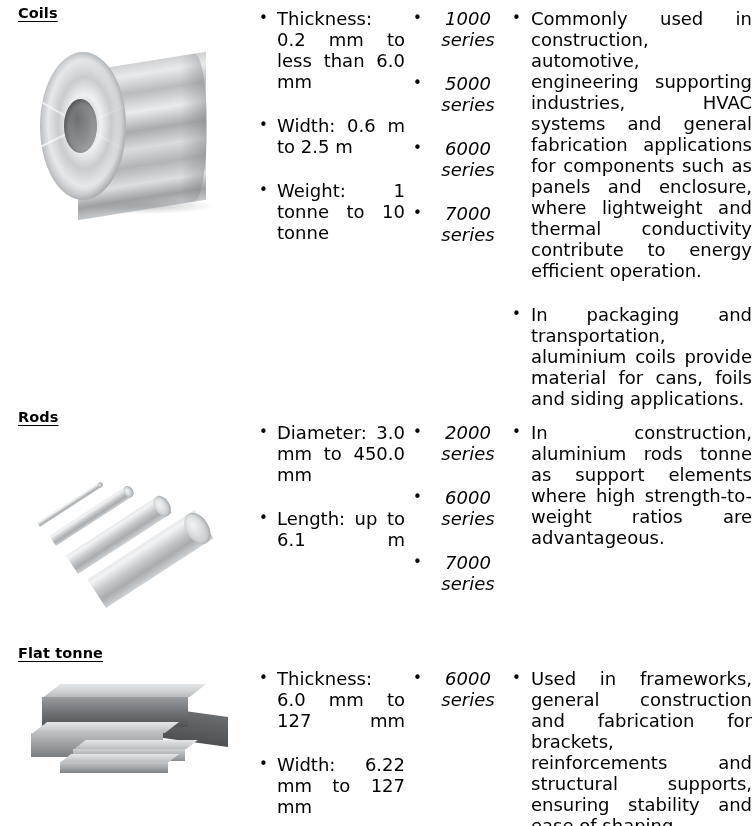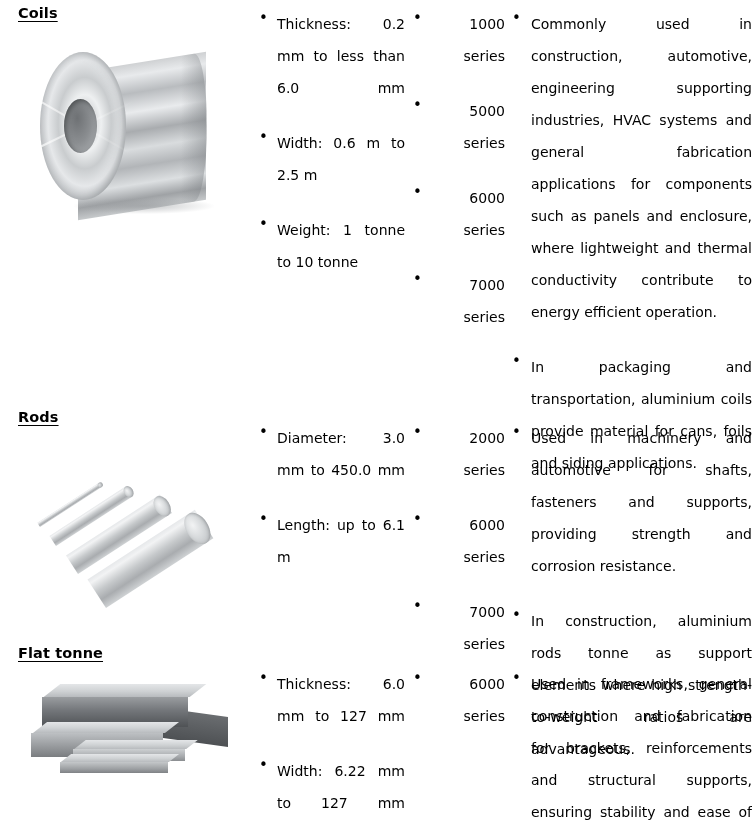--- a/index.html
+++ b/index.html
@@ -51,22 +51,22 @@
   }
 
   
   ul.blist {
     list-style: none;
     margin: 0;
     padding: 0;
   }
   ul.blist > li {
     position: relative;
-    font-size: 14px;
-    line-height: 32px;
+    font-size: 18px;
+    line-height: 21px;
     margin-bottom: 23px;
     padding-left: 27px;
     text-align: justify;
     text-justify: inter-word;
   }
   ul.blist > li:last-child { margin-bottom: 0; }
   ul.blist > li::before {
     content: "\2022";
     position: absolute;
     left: 9px;
@@ -76,22 +76,23 @@
   }
   
   li .stretch {
     display: block;
     text-align-last: justify;
   }
 
   .col-specs  ul.blist { padding-left: 0; }
   .col-specs  ul.blist > li { padding-left: 27px; }
   .col-series ul.blist > li {
-    text-align: right;
+    text-align: center;
     padding-left: 26px;
+    font-style: italic;
   }
   .col-series ul.blist > li::before { left: 8px; }
   .col-uses  ul.blist > li { padding-left: 26px; }
   .col-uses  ul.blist > li::before { left: 7px; }
 
   
   .col-specs  { padding-top: 8px; }
   .col-series { padding-top: 8px; }
   .col-uses   { padding-top: 8px; }
 
@@ -307,21 +308,20 @@
     <div class="col-series">
       <ul class="blist">
         <li><span>2000 series</span></li>
         <li><span>6000 series</span></li>
         <li><span>7000 series</span></li>
       </ul>
     </div>
 
     <div class="col-uses">
       <ul class="blist">
-        <li><span>Used in machinery and automotive for shafts, fasteners and supports, providing strength and corrosion resistance.</span></li>
         <li><span>In construction, aluminium rods tonne as support elements where high strength-to-weight ratios are advantageous.</span></li>
       </ul>
     </div>
   </div>
 
   <div class="section sec-flat" id="section-flatbars">
 
     <div class="col-visual">
       <div class="sec-heading">Flat tonne</div>
       <div class="art">

